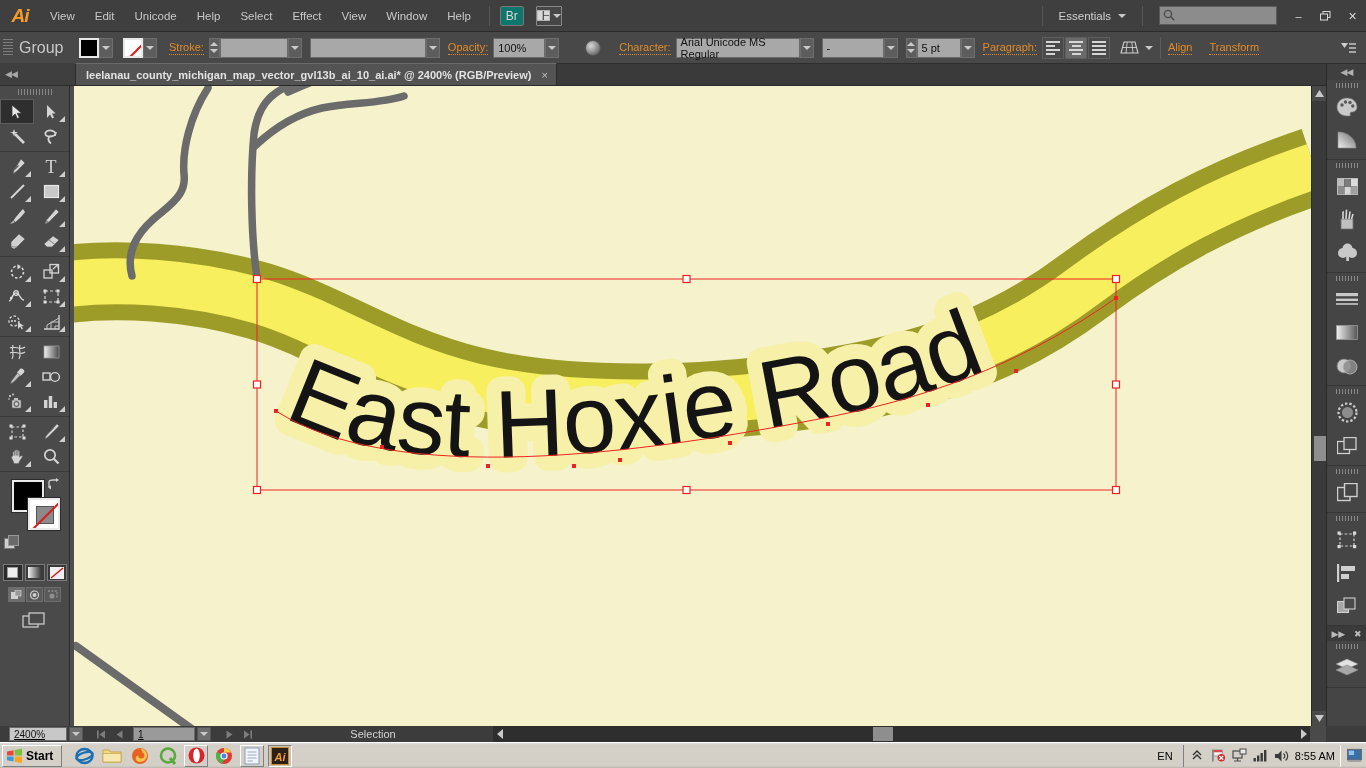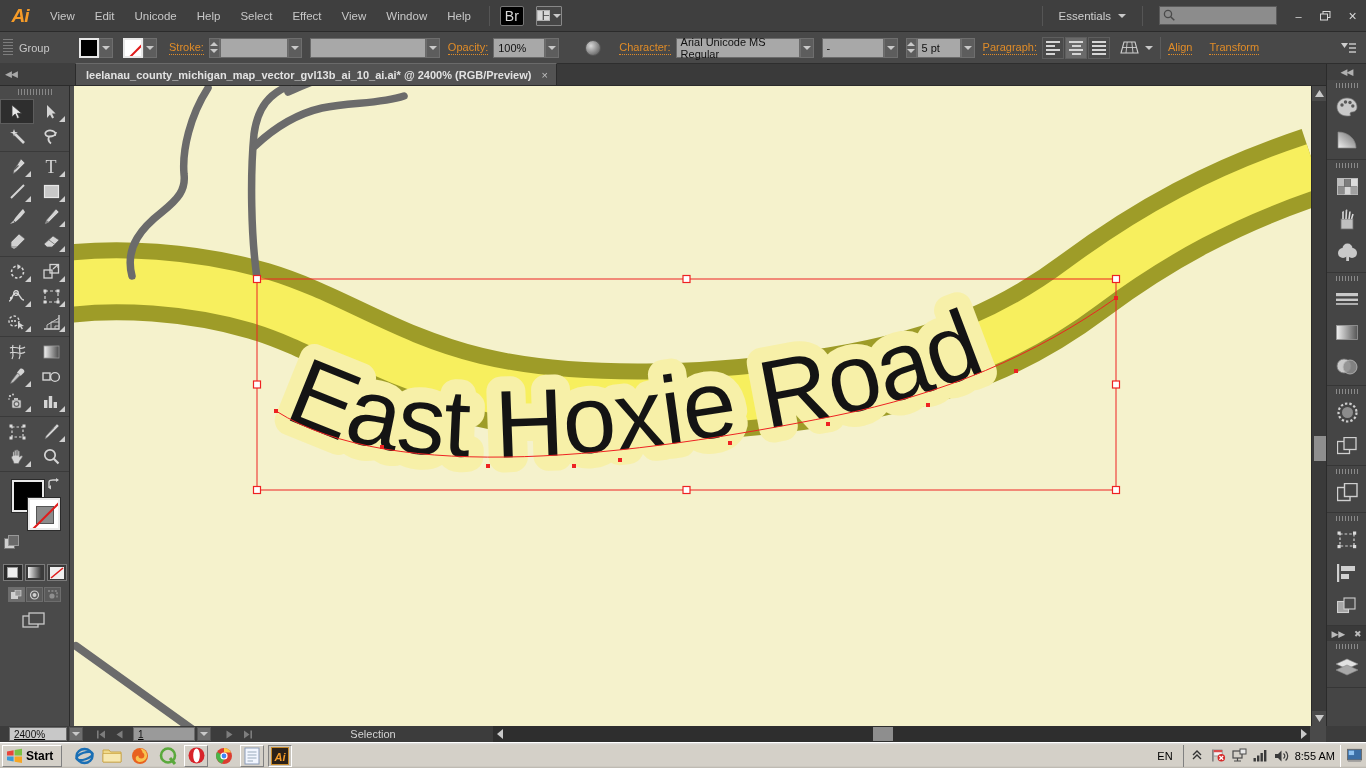--- a/index.html
+++ b/index.html
@@ -23,24 +23,24 @@
     width: 40px; height: 32px; display: flex; align-items: center; justify-content: center;
     color: #f59b28; font-size: 19px; font-weight: bold; font-style: italic;
     letter-spacing: -1px;
   }
   .menu-item {
     color: #c8c8c8; font-size: 11.5px; padding: 4px 10px; cursor: default;
     white-space: nowrap;
   }
   .mb-sep { width:1px; height:20px; background:#555; margin:0 8px; }
   .mb-btn {
-    width: 24px; height: 20px; background: #000000;
+    width: 24px; height: 20px; background: #0f766e;
     border: 1px solid #777; border-radius: 2px;
     display:flex; align-items:center; justify-content:center;
-    color:#d8d8d8; font-size:14px; margin-left:2px;
+    color:#d8d8d8; font-size:12px; margin-left:2px;
   }
   .mb-btn2 {
     width: 26px; height: 20px; background: #464646;
     border: 1px solid #888; border-radius: 1px;
     display:flex; align-items:center; justify-content:center;
     margin-left: 12px;
   }
   #menu-right { margin-left:auto; display:flex; align-items:center; height:32px; }
   #essentials {
     color:#d0d0d0; font-size:11.5px; padding: 3px 8px; display:flex; align-items:center; gap:7px;
@@ -59,21 +59,21 @@
   
   #controlbar {
     position:absolute; left:0; top:32px; width:1366px; height:32px;
     background:#484848; border-bottom:1px solid #2e2e2e;
     display:flex; align-items:center;
   }
   .grip {
     width: 10px; height: 18px; margin-left: 3px; margin-right: 6px;
     background: repeating-linear-gradient(to bottom, #7d7d7d 0px, #7d7d7d 1px, transparent 1px, transparent 3px);
   }
-  .cb-label { color:#c8c8c8; font-size:11px; margin-right:4px; white-space:nowrap; }
+  .cb-label { color:#c8c8c8; font-size:16px; margin-right:4px; white-space:nowrap; }
   .cb-link {
     color:#e08c28; font-size:11px; margin-right:5px; white-space:nowrap;
     border-bottom:1px dotted #e08c28; cursor:pointer; padding-bottom:1px;
   }
   .swatch-wrap { display:flex; align-items:center; margin-right:3px; }
   .swatch {
     width:20px; height:20px; border:2px solid #e8e8e8; background:#000;
   }
   .swatch-none {
     width:20px;height:20px;border:2px solid #e8e8e8;background:#fff;position:relative;overflow:hidden;

